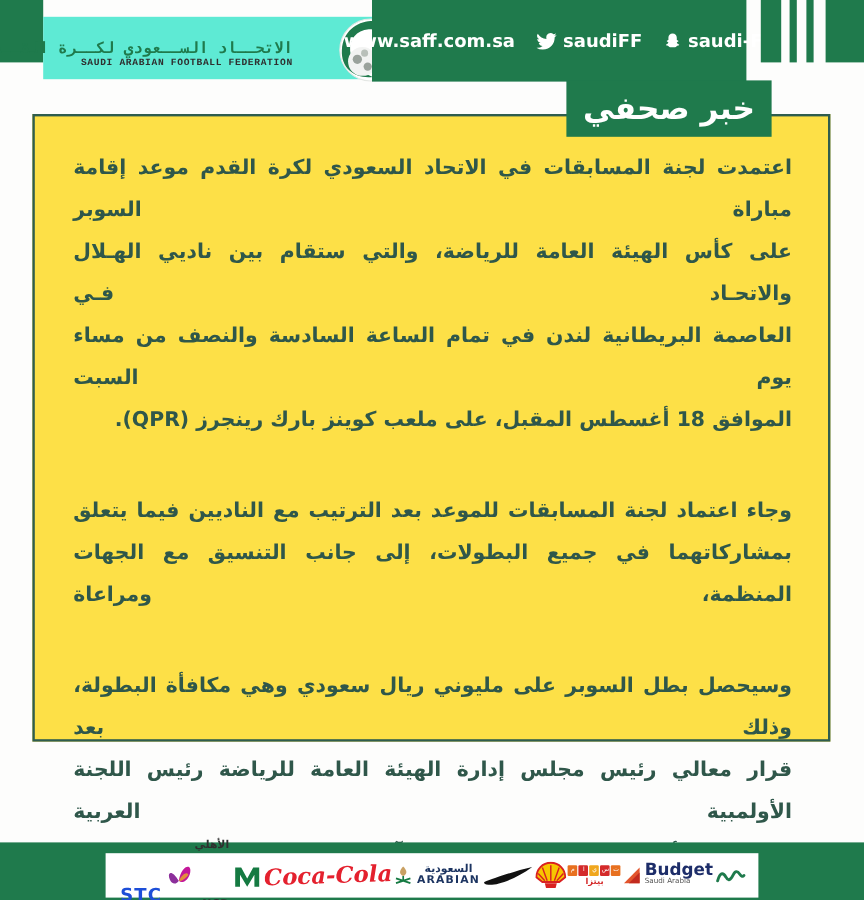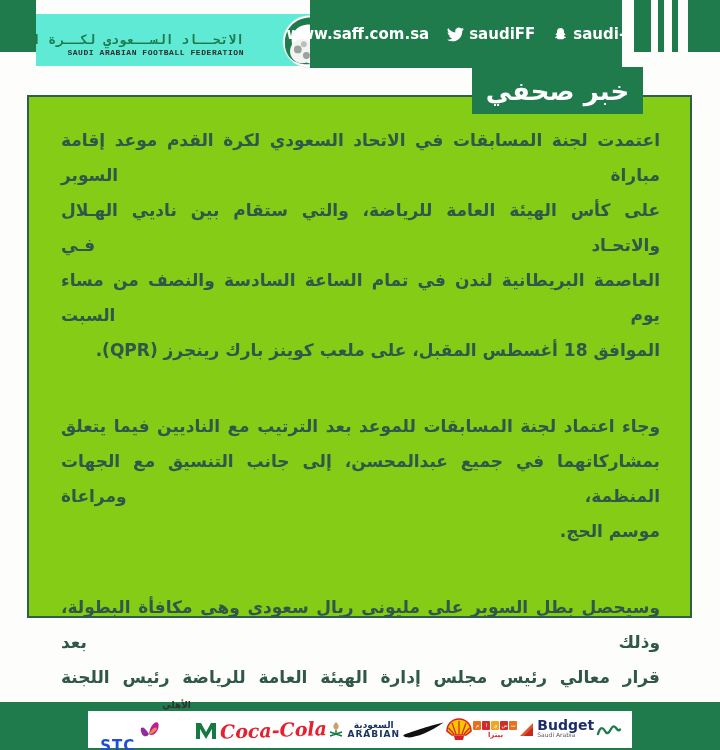--- a/index.html
+++ b/index.html
@@ -14,21 +14,21 @@
   .org-ar{color:#1f7a4c;font-weight:bold;font-size:13px;line-height:14px;direction:rtl;}
   .org-en{color:#2f2f2f;font-weight:bold;font-size:8px;letter-spacing:.55px;line-height:10px;}
   .crest{position:absolute;left:237px;top:1px;width:72px;height:62px;}
   .social-bar{position:absolute;left:310px;top:0;width:312px;height:68px;background:#1f7a4c;
     display:flex;justify-content:center;gap:9px;color:#fff;font-weight:bold;font-size:15px;}
   .social-item{display:flex;align-items:center;gap:5px;white-space:nowrap;}
   .vsep{width:1px;height:20px;background:rgba(255,255,255,.85);}
   .stripe{position:absolute;top:0;height:52px;background:#1f7a4c;}
 
   
-  .content-box{position:absolute;left:27px;top:95px;width:665px;height:523px;background:#84cc16;
+  .content-box{position:absolute;left:27px;top:95px;width:665px;height:523px;background:#fde047;
     border:2px solid #2f5d4e;box-sizing:border-box;direction:rtl;padding:26px 30px 0 32px;}
   .tab{position:absolute;left:472px;top:67px;width:171px;height:47px;background:#1f7a4c;
     display:flex;align-items:center;justify-content:center;color:#fff;font-weight:bold;
     font-size:26px;direction:rtl;z-index:3;}
 
   
   .para{margin:0 0 41px 0;color:#2f574a;font-weight:bold;font-size:17px;line-height:35px;}
   .line{text-align:justify;text-align-last:justify;}
   .line.last{text-align:right;text-align-last:right;}
 
@@ -114,22 +114,21 @@
 
   <div class="content-box">
     <div class="para">
       <div class="line">اعتمدت لجنة المسابقات في الاتحاد السعودي لكرة القدم موعد إقامة مباراة السوبر</div>
       <div class="line">على كأس الهيئة العامة للرياضة، والتي ستقام بين ناديي الهـلال والاتحـاد فـي</div>
       <div class="line">العاصمة البريطانية لندن في تمام الساعة السادسة والنصف من مساء يوم السبت</div>
       <div class="line last">الموافق 18 أغسطس المقبل، على ملعب كوينز بارك رينجرز (QPR).</div>
     </div>
     <div class="para">
       <div class="line">وجاء اعتماد لجنة المسابقات للموعد بعد الترتيب مع الناديين فيما يتعلق</div>
-      <div class="line">بمشاركاتهما في جميع عبدالمحسن، إلى جانب التنسيق مع الجهات المنظمة، ومراعاة</div>
-      <div class="line last">موسم الحج.</div>
+      <div class="line">بمشاركاتهما في جميع البطولات، إلى جانب التنسيق مع الجهات المنظمة، ومراعاة</div>
     </div>
     <div class="para">
       <div class="line">وسيحصل بطل السوبر على مليوني ريال سعودي وهي مكافأة البطولة، وذلك بعد</div>
       <div class="line">قرار معالي رئيس مجلس إدارة الهيئة العامة للرياضة رئيس اللجنة الأولمبية العربية</div>
       <div class="line last">السعودية الأستاذ تركي بن عبدالمحسن آل الشيخ بداية العام الميلادي الجاري.</div>
     </div>
   </div>
 
   <div class="footer-band">
     <div class="sponsor-strip">

